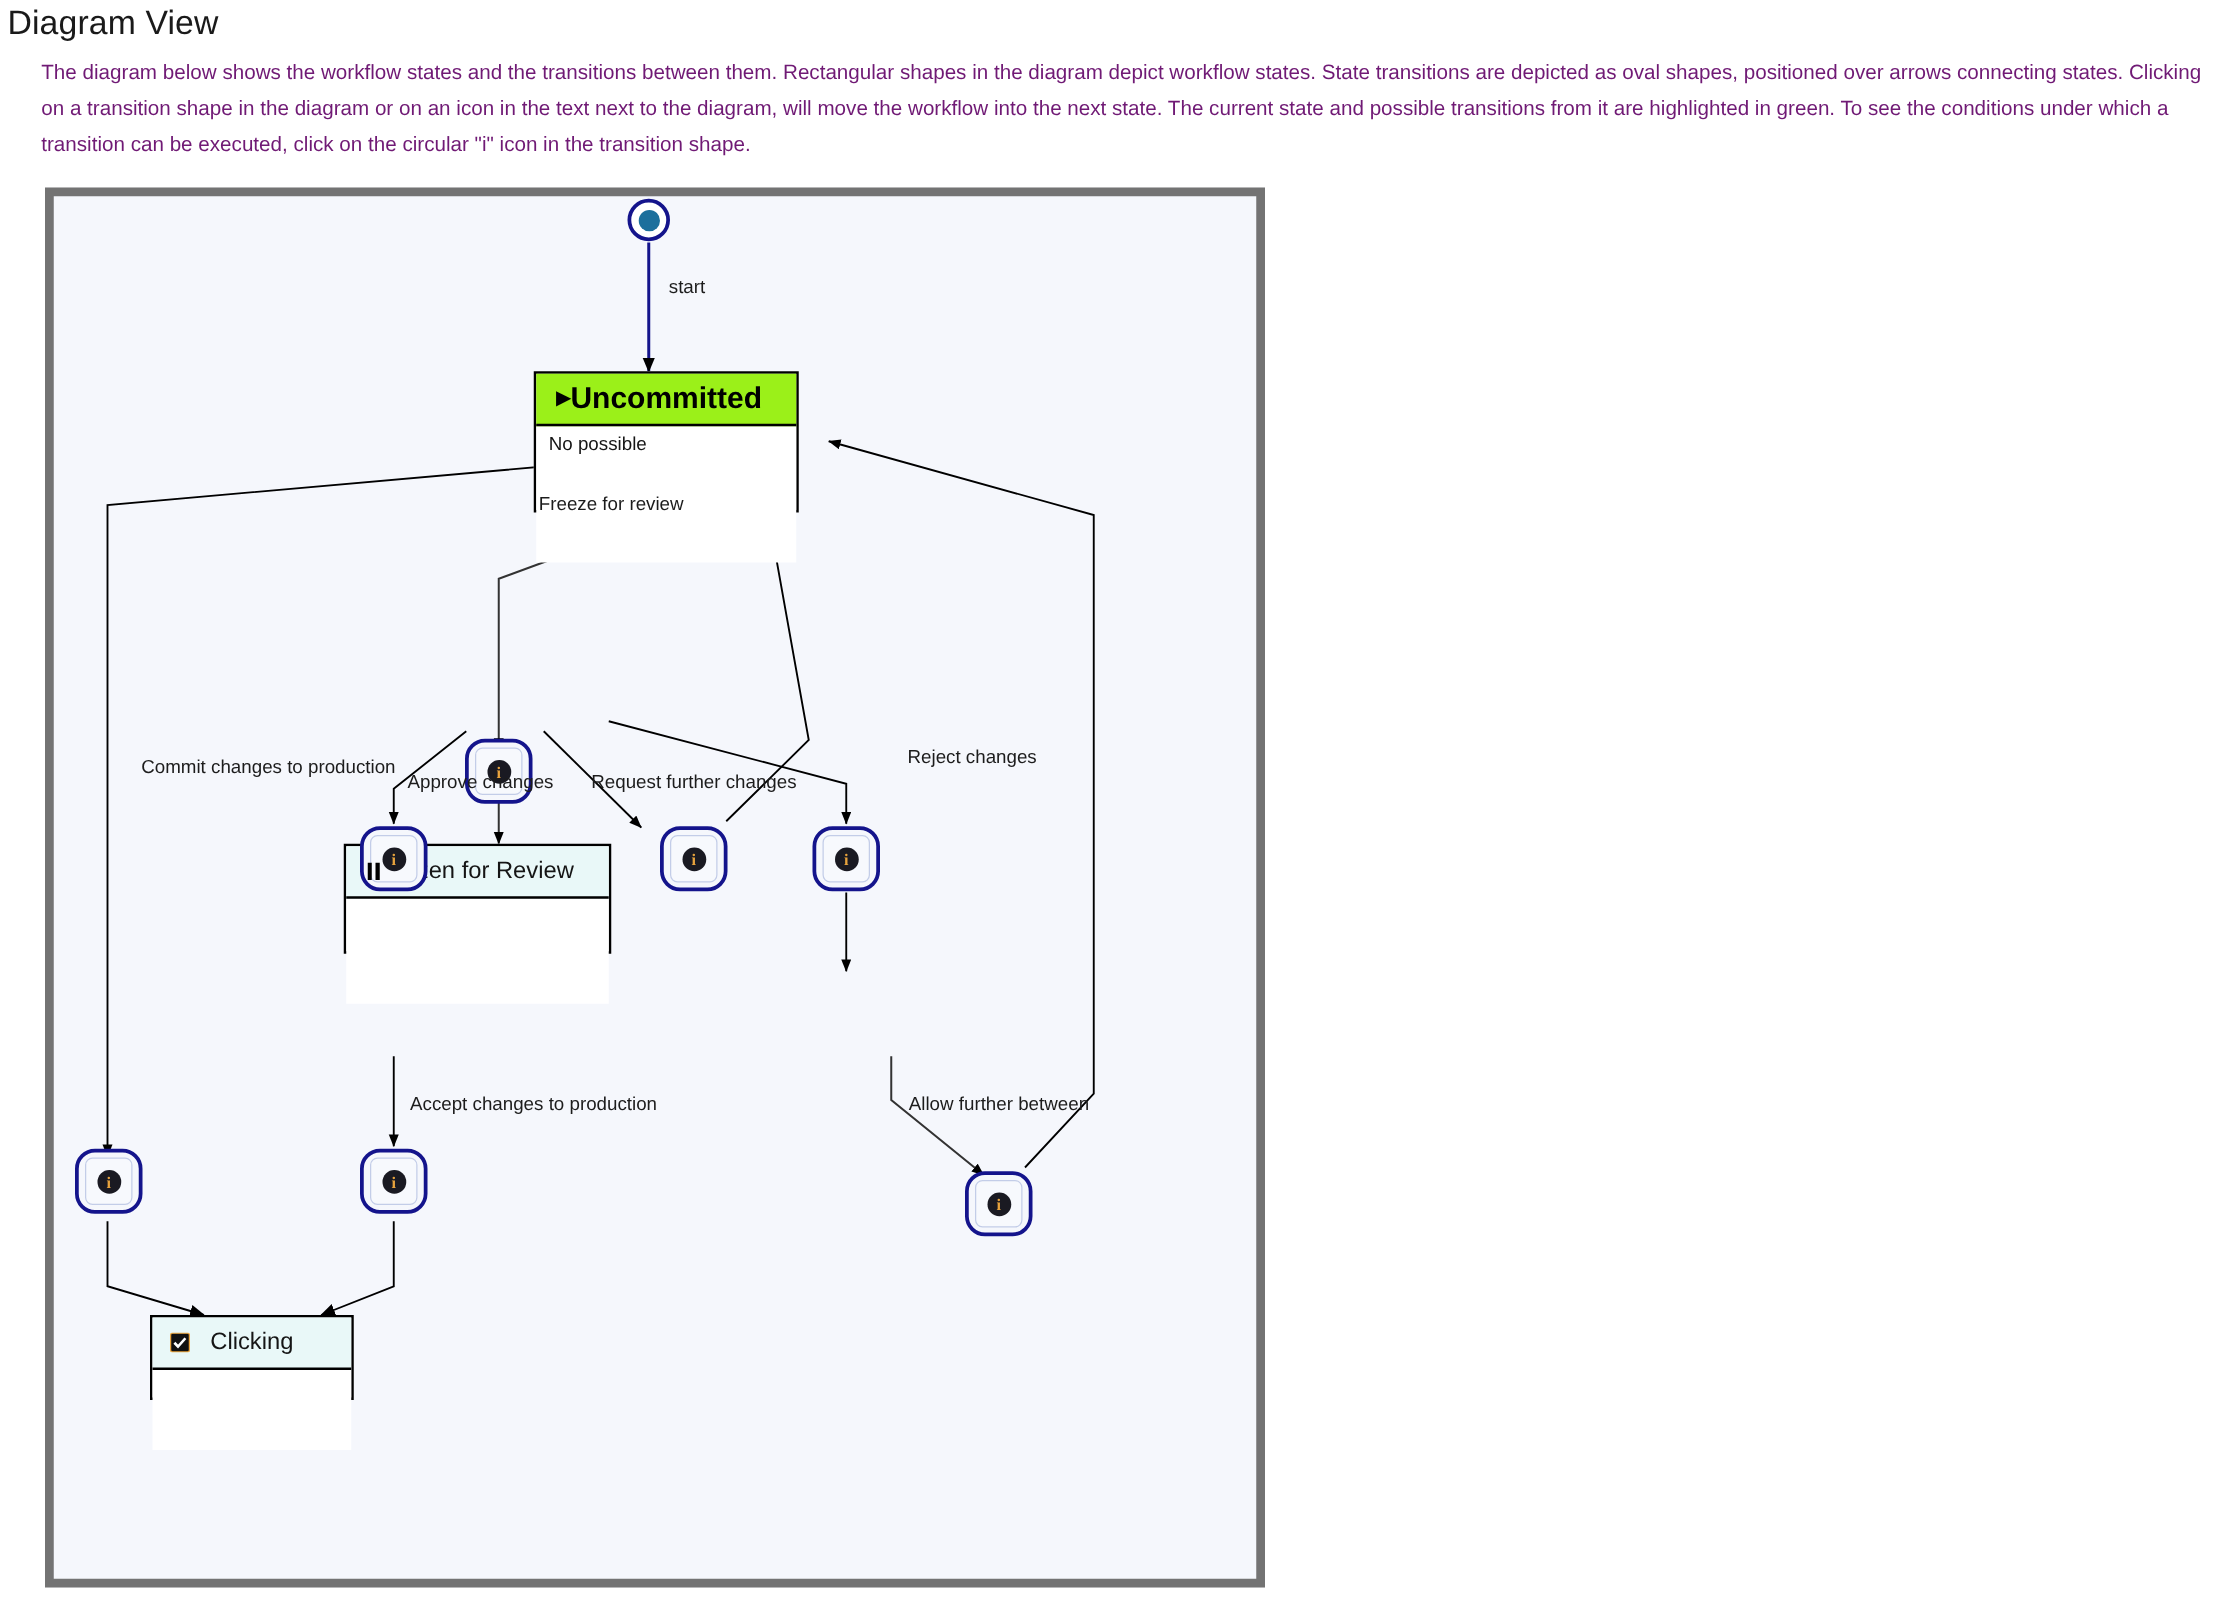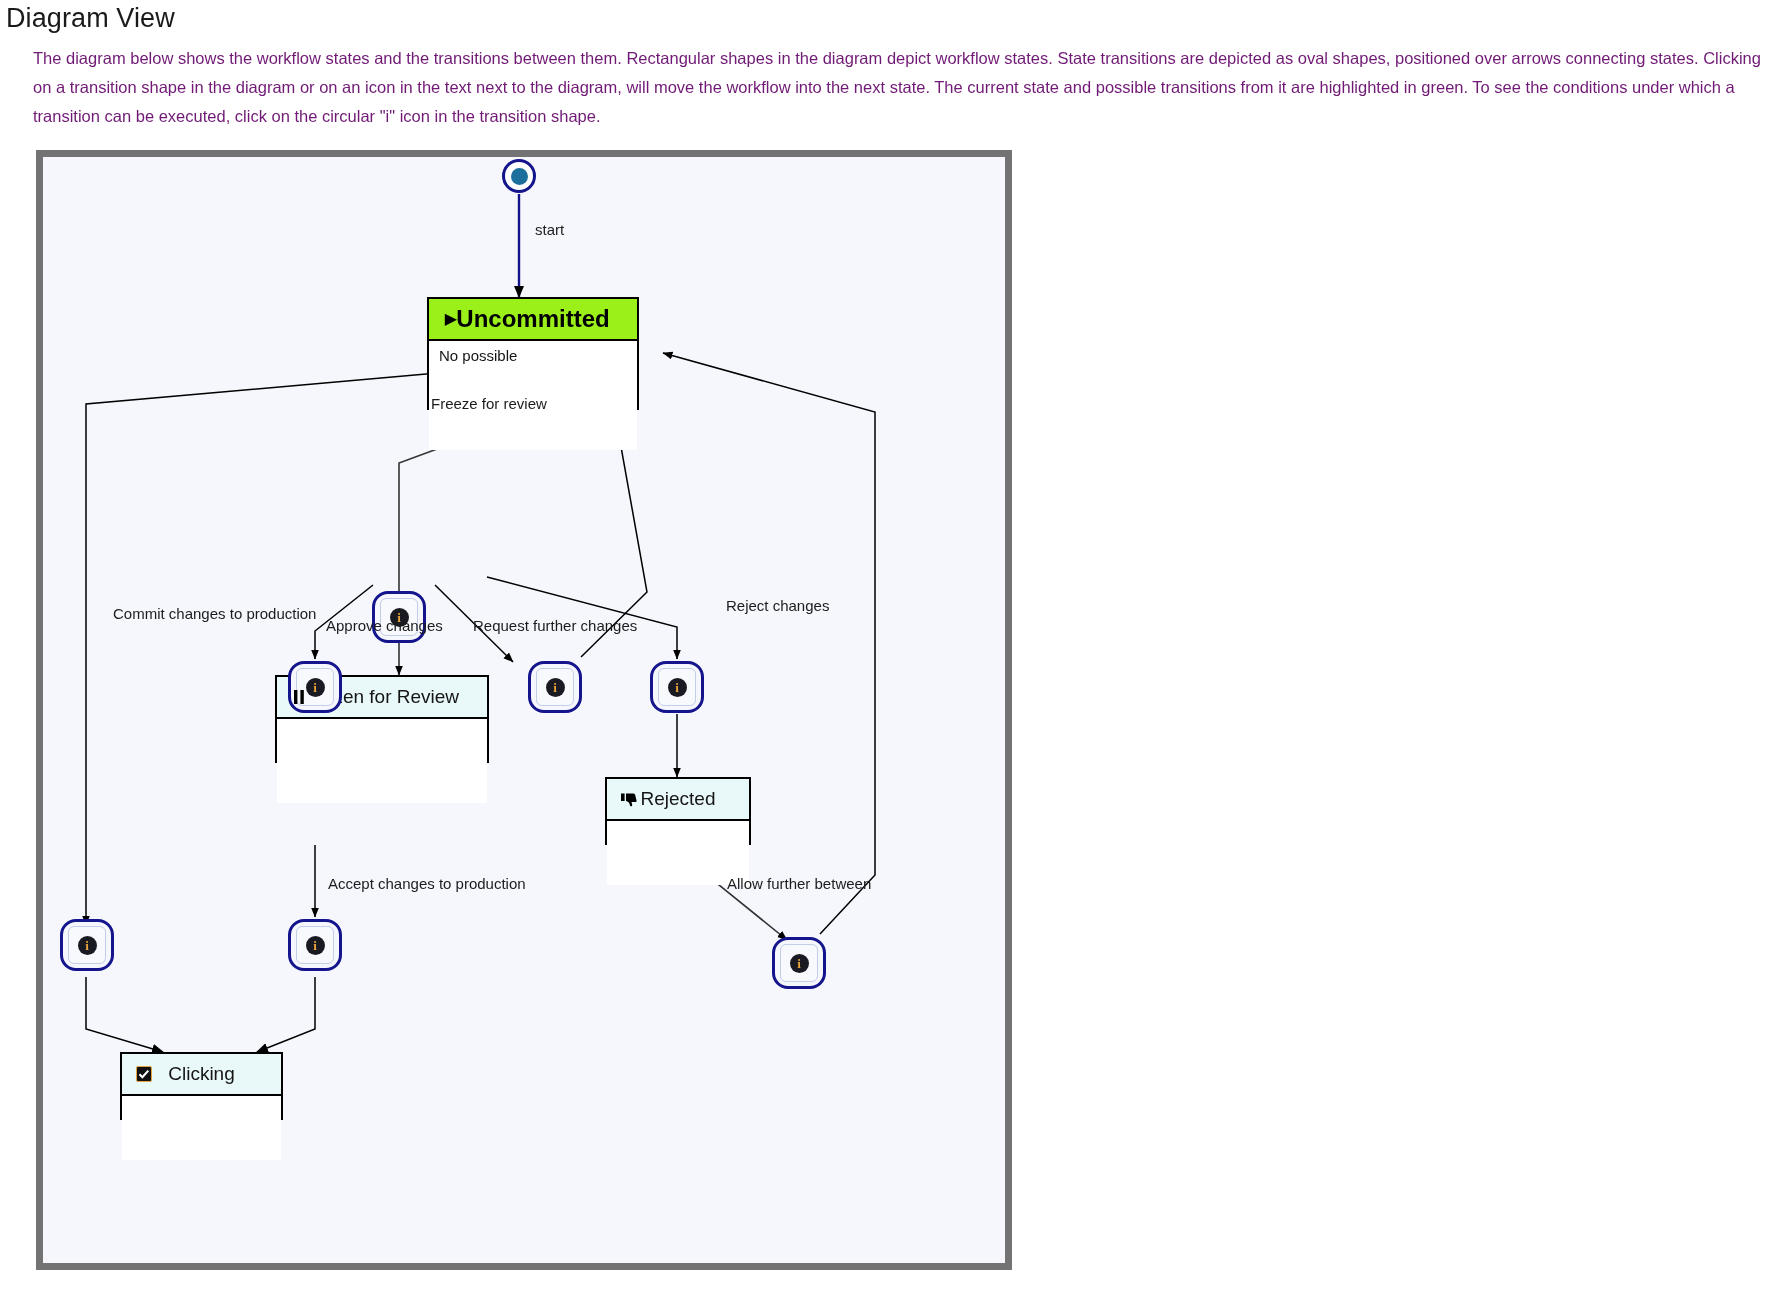--- a/index.html
+++ b/index.html
@@ -232,32 +232,20 @@
           <rect x="0" y="0" width="3.4" height="14" fill="#000"></rect>
           <rect x="6.4" y="0" width="3.4" height="14" fill="#000"></rect>
         </svg>
       </span>
       <span class="state-title">Frozen for Review</span>
     </div>
     <div class="state-body"></div>
   </div>
 
 
-  <div class="state-box" style="left:562px; top:620px; width:146px; height:68px;">
-    <div class="state-head teal">
-      <span class="st-icon">
-        <svg width="16" height="15" viewBox="0 0 16 15">
-          <rect x="0" y="1.5" width="3.6" height="7.5" fill="#000"></rect>
-          <path d="M5,1.5 L5,9 C5,9 8,9.8 8.6,12 C9.1,13.8 9.2,14.6 10.3,14.3 C11.5,14 11.2,12.4 10.9,11.4 C10.7,10.7 10.5,10 10.5,10 L14.3,10 C15.3,10 15.8,9.3 15.5,8.4 L14.2,3.1 C13.9,2 13.2,1.5 12.2,1.5 Z" fill="#000"></path>
-        </svg>
-      </span>
-      <span class="state-title">Rejected</span>
-    </div>
-    <div class="state-body"></div>
-  </div>
 
   <div class="state-box" style="left:77px; top:895px; width:163px; height:68px;">
     <div class="state-head teal">
       <span class="st-icon">
         <svg width="16" height="16" viewBox="0 0 16 16">
           <rect x="0.5" y="0.5" width="15" height="15" rx="1.5" fill="#111" stroke="#e8a33d" stroke-width="1"></rect>
           <path d="M3.5,8.2 L6.4,11.2 L12.3,4.6" fill="none" stroke="#ffffff" stroke-width="2.1"></path>
         </svg>
       </span>
       <span class="state-title">Clicking</span>

